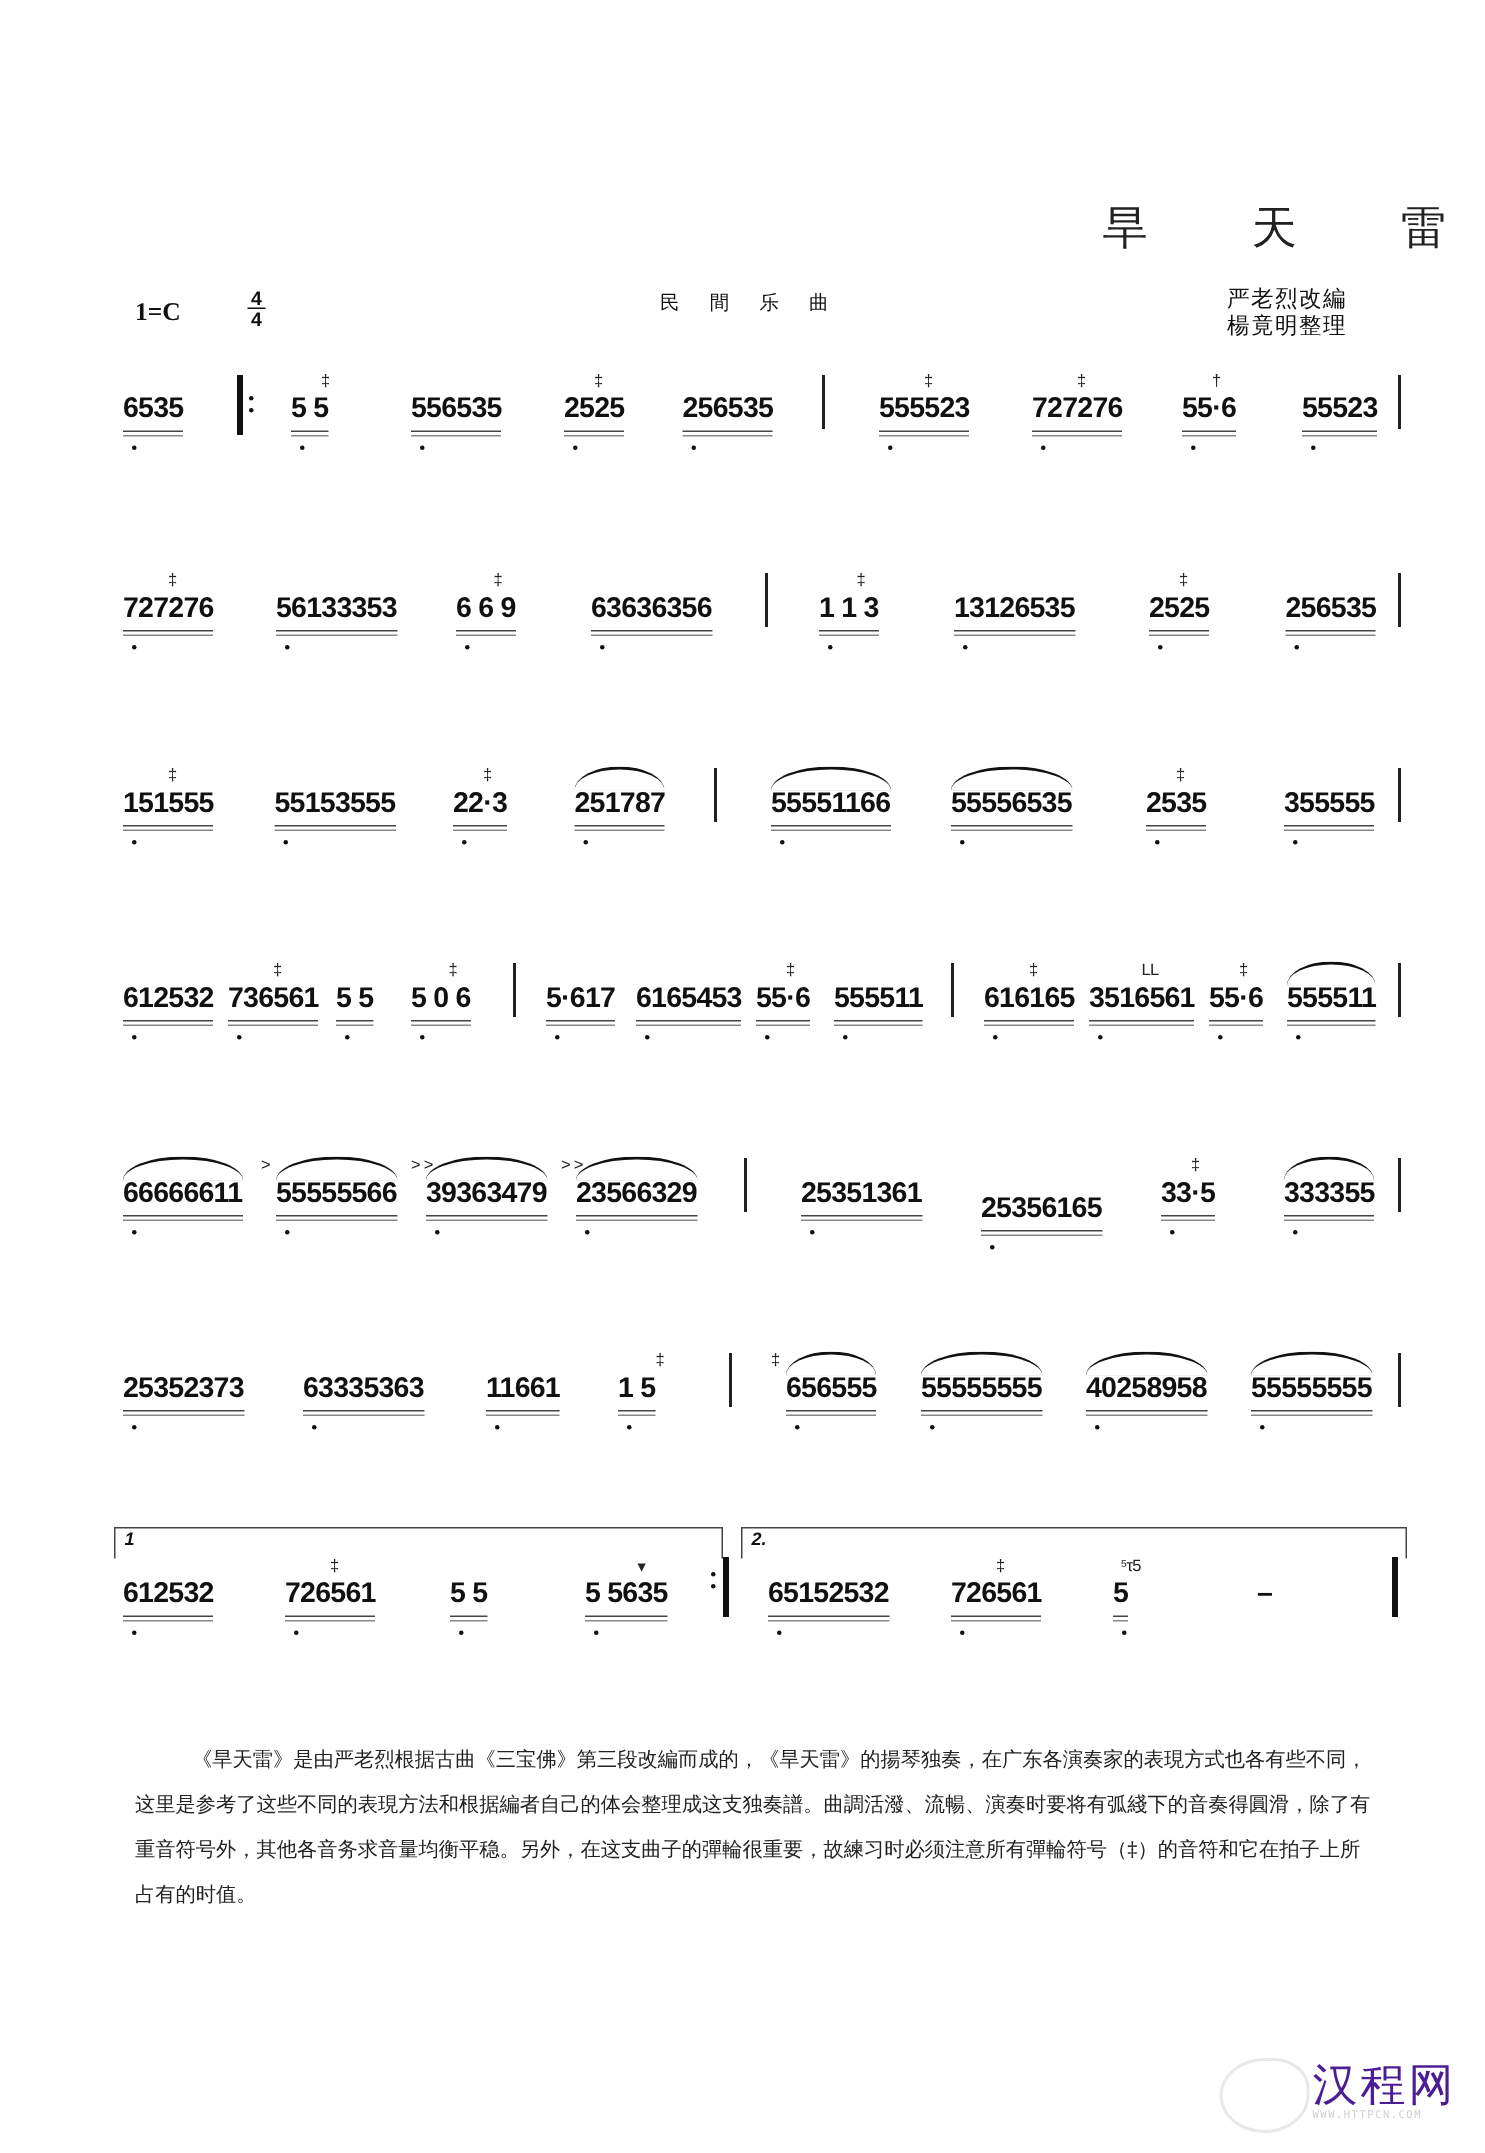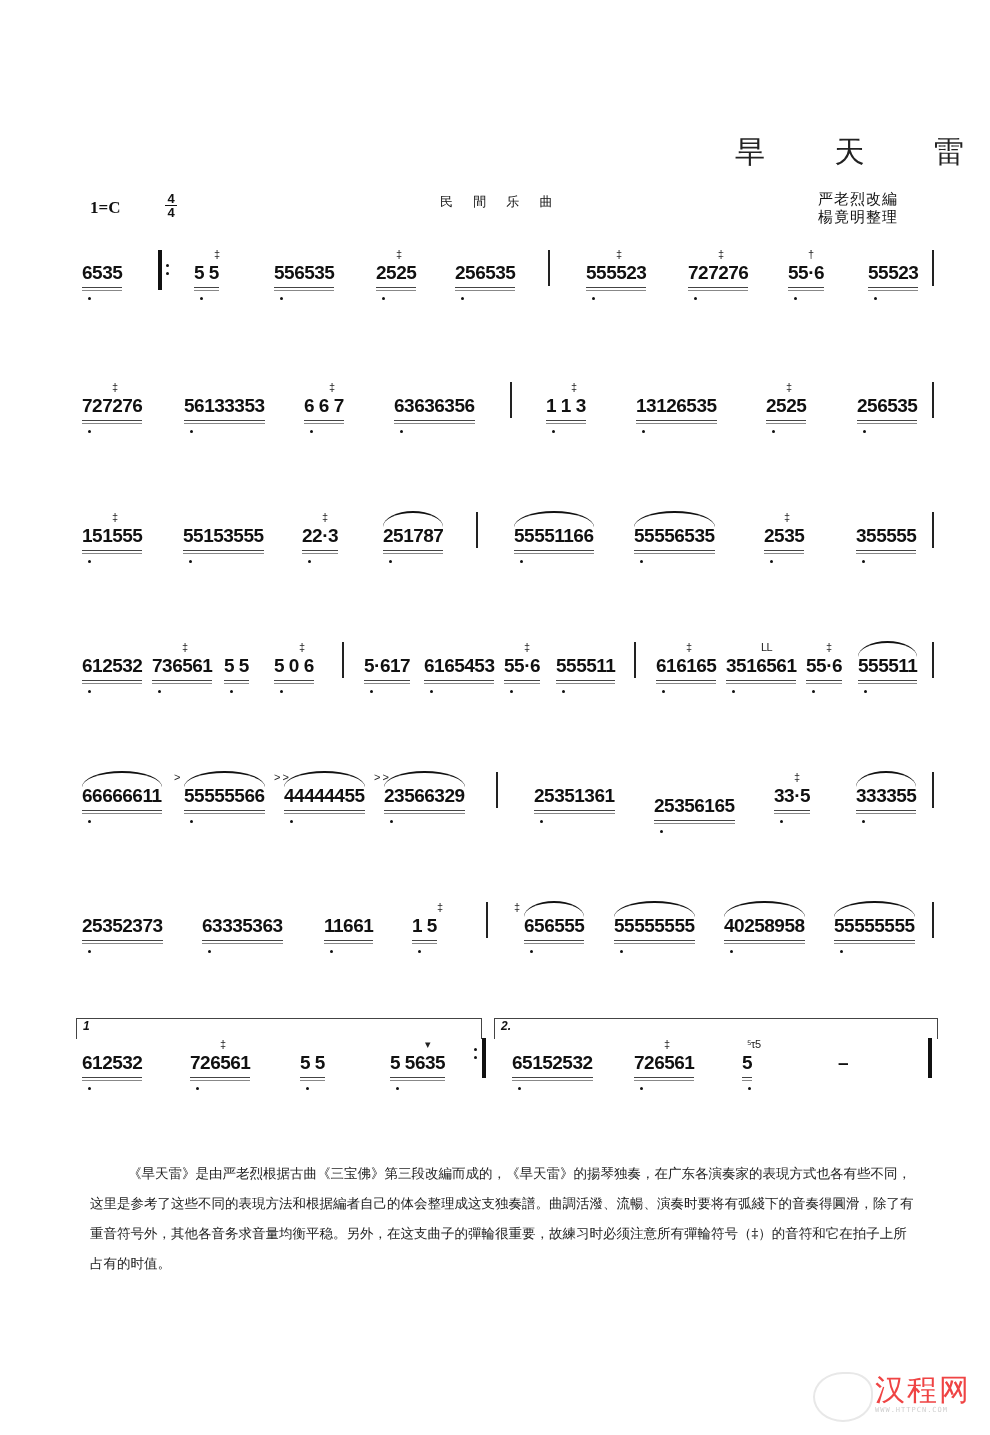--- a/index.html
+++ b/index.html
@@ -56,21 +56,21 @@
       font-size: 12px; font-style: italic; font-weight: bold; padding-left: 6px;
     }
     .prose {
       position: absolute; top: 1158px; left: 90px; width: 830px;
       font-family: "DejaVu Serif", serif; font-size: 13.5px; line-height: 30px; color: #222;
       text-indent: 38px;
     }
     .watermark {
       position: absolute; left: 805px; top: 1368px; width: 180px; height: 60px; color: #ddd;
     }
-    .watermark .wm-name { position: absolute; left: 70px; top: 2px; font-size: 30px; color: #ef4444;
+    .watermark .wm-name { position: absolute; left: 70px; top: 2px; font-size: 30px; color: #4c1d95;
       font-family: "DejaVu Sans", sans-serif; letter-spacing: 2px; }
     .watermark .wm-url { position: absolute; left: 70px; top: 38px; font-size: 7px; color: #cfcfcf;
       letter-spacing: 1px; font-family: "DejaVu Sans Mono", monospace; }
     .watermark .wm-logo { position: absolute; left: 8px; top: 4px; width: 56px; height: 46px;
       border: 2px solid #e8e8e8; border-radius: 50% 40% 50% 50%; }
   </style>
 </head>
 <body>
 
 <div>
@@ -96,21 +96,21 @@
         <div class="note" style="left: 376px;"><span>2525</span><span class="ul1"></span><span class="ul2"></span><span class="dot" style="left: 6px;"></span><span class="mark" style="left: 20px;">‡</span></div>
         <div class="note" style="left: 455px;"><span>256535</span><span class="ul1"></span><span class="ul2"></span><span class="dot" style="left: 6px;"></span></div>
         <div class="note" style="left: 586px;"><span>555523</span><span class="ul1"></span><span class="ul2"></span><span class="dot" style="left: 6px;"></span><span class="mark" style="left: 30px;">‡</span></div>
         <div class="note" style="left: 688px;"><span>727276</span><span class="ul1"></span><span class="ul2"></span><span class="dot" style="left: 6px;"></span><span class="mark" style="left: 30px;">‡</span></div>
         <div class="note" style="left: 788px;"><span>55·6</span><span class="ul1"></span><span class="ul2"></span><span class="dot" style="left: 6px;"></span><span class="mark" style="left: 20px;">†</span></div>
         <div class="note" style="left: 868px;"><span>55523</span><span class="ul1"></span><span class="ul2"></span><span class="dot" style="left: 6px;"></span></div>
       </div>
       <div class="row" style="top: 383px;">
         <div class="note" style="left: 82px;"><span>727276</span><span class="ul1"></span><span class="ul2"></span><span class="dot" style="left: 6px;"></span><span class="mark" style="left: 30px;">‡</span></div>
         <div class="note" style="left: 184px;"><span>56133353</span><span class="ul1"></span><span class="ul2"></span><span class="dot" style="left: 6px;"></span></div>
-        <div class="note" style="left: 304px;"><span>6 6 7</span><span class="ul1"></span><span class="ul2"></span><span class="dot" style="left: 6px;"></span><span class="mark" style="left: 25px;">‡</span></div>
+        <div class="note" style="left: 304px;"><span>6 6 9</span><span class="ul1"></span><span class="ul2"></span><span class="dot" style="left: 6px;"></span><span class="mark" style="left: 25px;">‡</span></div>
         <div class="note" style="left: 394px;"><span>63636356</span><span class="ul1"></span><span class="ul2"></span><span class="dot" style="left: 6px;"></span></div>
         <div class="note" style="left: 546px;"><span>1 1 3</span><span class="ul1"></span><span class="ul2"></span><span class="dot" style="left: 6px;"></span><span class="mark" style="left: 25px;">‡</span></div>
         <div class="note" style="left: 636px;"><span>13126535</span><span class="ul1"></span><span class="ul2"></span><span class="dot" style="left: 6px;"></span></div>
         <div class="note" style="left: 766px;"><span>2525</span><span class="ul1"></span><span class="ul2"></span><span class="dot" style="left: 6px;"></span><span class="mark" style="left: 20px;">‡</span></div>
         <div class="note" style="left: 857px;"><span>256535</span><span class="ul1"></span><span class="ul2"></span><span class="dot" style="left: 6px;"></span></div>
       </div>
       <div class="row" style="top: 513px;">
         <div class="note" style="left: 82px;"><span>151555</span><span class="ul1"></span><span class="ul2"></span><span class="dot" style="left: 6px;"></span><span class="mark" style="left: 30px;">‡</span></div>
         <div class="note" style="left: 183px;"><span>55153555</span><span class="ul1"></span><span class="ul2"></span><span class="dot" style="left: 6px;"></span></div>
         <div class="note" style="left: 302px;"><span>22·3</span><span class="ul1"></span><span class="ul2"></span><span class="dot" style="left: 6px;"></span><span class="mark" style="left: 20px;">‡</span></div>
@@ -130,21 +130,21 @@
         <div class="note" style="left: 504px;"><span>55·6</span><span class="ul1"></span><span class="ul2"></span><span class="dot" style="left: 6px;"></span><span class="mark" style="left: 20px;">‡</span></div>
         <div class="note" style="left: 556px;"><span>555511</span><span class="ul1"></span><span class="ul2"></span><span class="dot" style="left: 6px;"></span></div>
         <div class="note" style="left: 656px;"><span>616165</span><span class="ul1"></span><span class="ul2"></span><span class="dot" style="left: 6px;"></span><span class="mark" style="left: 30px;">‡</span></div>
         <div class="note" style="left: 726px;"><span>3516561</span><span class="ul1"></span><span class="ul2"></span><span class="dot" style="left: 6px;"></span><span class="mark" style="left: 35px;">LL</span></div>
         <div class="note" style="left: 806px;"><span>55·6</span><span class="ul1"></span><span class="ul2"></span><span class="dot" style="left: 6px;"></span><span class="mark" style="left: 20px;">‡</span></div>
         <div class="note" style="left: 858px;"><span>555511</span><span class="ul1"></span><span class="ul2"></span><span class="dot" style="left: 6px;"></span><span class="slur"></span></div>
       </div>
       <div class="row" style="top: 773px;">
         <div class="note" style="left: 82px;"><span>66666611</span><span class="ul1"></span><span class="ul2"></span><span class="dot" style="left: 6px;"></span><span class="slur"></span></div>
         <div class="note" style="left: 184px;"><span>55555566</span><span class="ul1"></span><span class="ul2"></span><span class="dot" style="left: 6px;"></span><span class="mark" style="left: -10px;">  &gt;</span><span class="slur"></span></div>
-        <div class="note" style="left: 284px;"><span>44444455</span><span class="ul1"></span><span class="ul2"></span><span class="dot" style="left: 6px;"></span><span class="mark" style="left: -10px;">&gt; &gt;</span><span class="slur"></span></div>
+        <div class="note" style="left: 284px;"><span>39363479</span><span class="ul1"></span><span class="ul2"></span><span class="dot" style="left: 6px;"></span><span class="mark" style="left: -10px;">&gt; &gt;</span><span class="slur"></span></div>
         <div class="note" style="left: 384px;"><span>23566329</span><span class="ul1"></span><span class="ul2"></span><span class="dot" style="left: 6px;"></span><span class="mark" style="left: -10px;">&gt; &gt;</span><span class="slur"></span></div>
         <div class="note" style="left: 534px;"><span>25351361</span><span class="ul1"></span><span class="ul2"></span><span class="dot" style="left: 6px;"></span></div>
         <div class="note" style="left: 654px; margin-top: 10px;"><span>25356165</span><span class="ul1"></span><span class="ul2"></span><span class="dot" style="left: 6px;"></span></div>
         <div class="note" style="left: 774px;"><span>33·5</span><span class="ul1"></span><span class="ul2"></span><span class="dot" style="left: 6px;"></span><span class="mark" style="left: 20px;">‡</span></div>
         <div class="note" style="left: 856px; text-align: center;"><span>333355</span><span class="ul1"></span><span class="ul2"></span><span class="dot" style="left: 6px;"></span><span class="slur"></span></div>
       </div>
       <div class="row" style="top: 903px;">
         <div class="note" style="left: 82px;"><span>25352373</span><span class="ul1"></span><span class="ul2"></span><span class="dot" style="left: 6px;"></span></div>
         <div class="note" style="left: 202px;"><span>63335363</span><span class="ul1"></span><span class="ul2"></span><span class="dot" style="left: 6px;"></span></div>
         <div class="note" style="left: 324px;"><span>11661</span><span class="ul1"></span><span class="ul2"></span><span class="dot" style="left: 6px;"></span></div>

